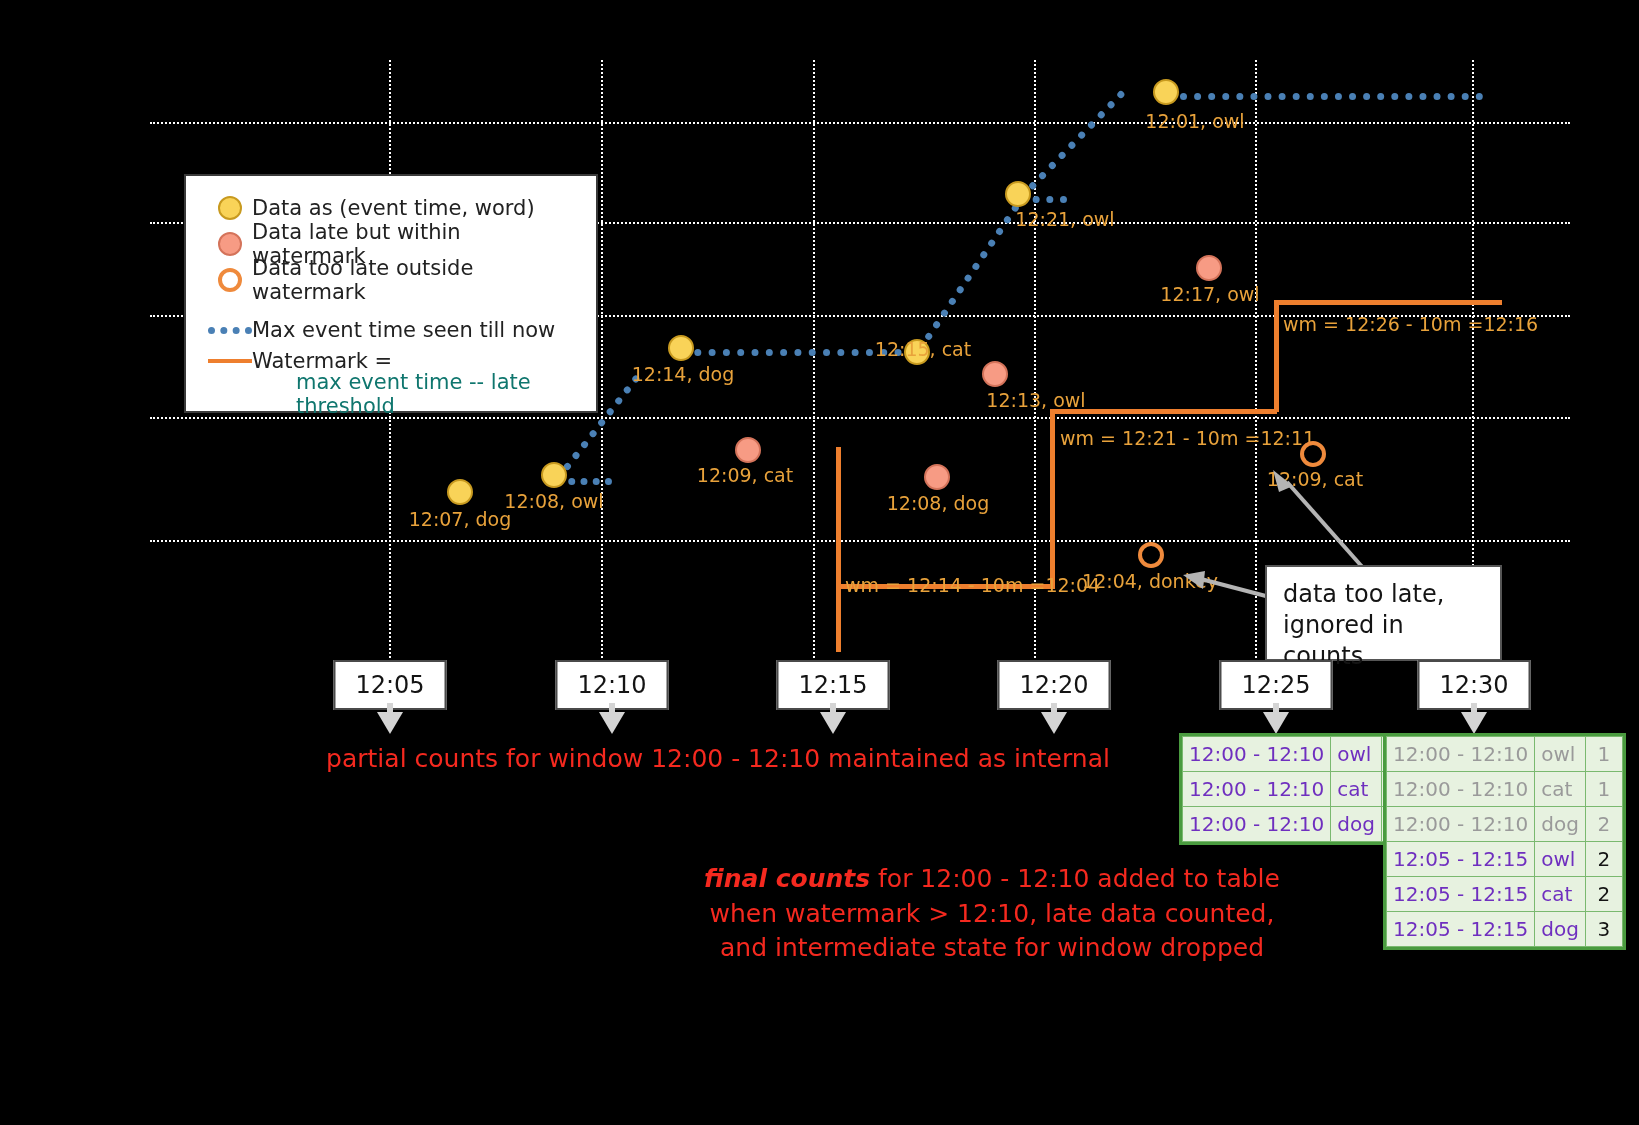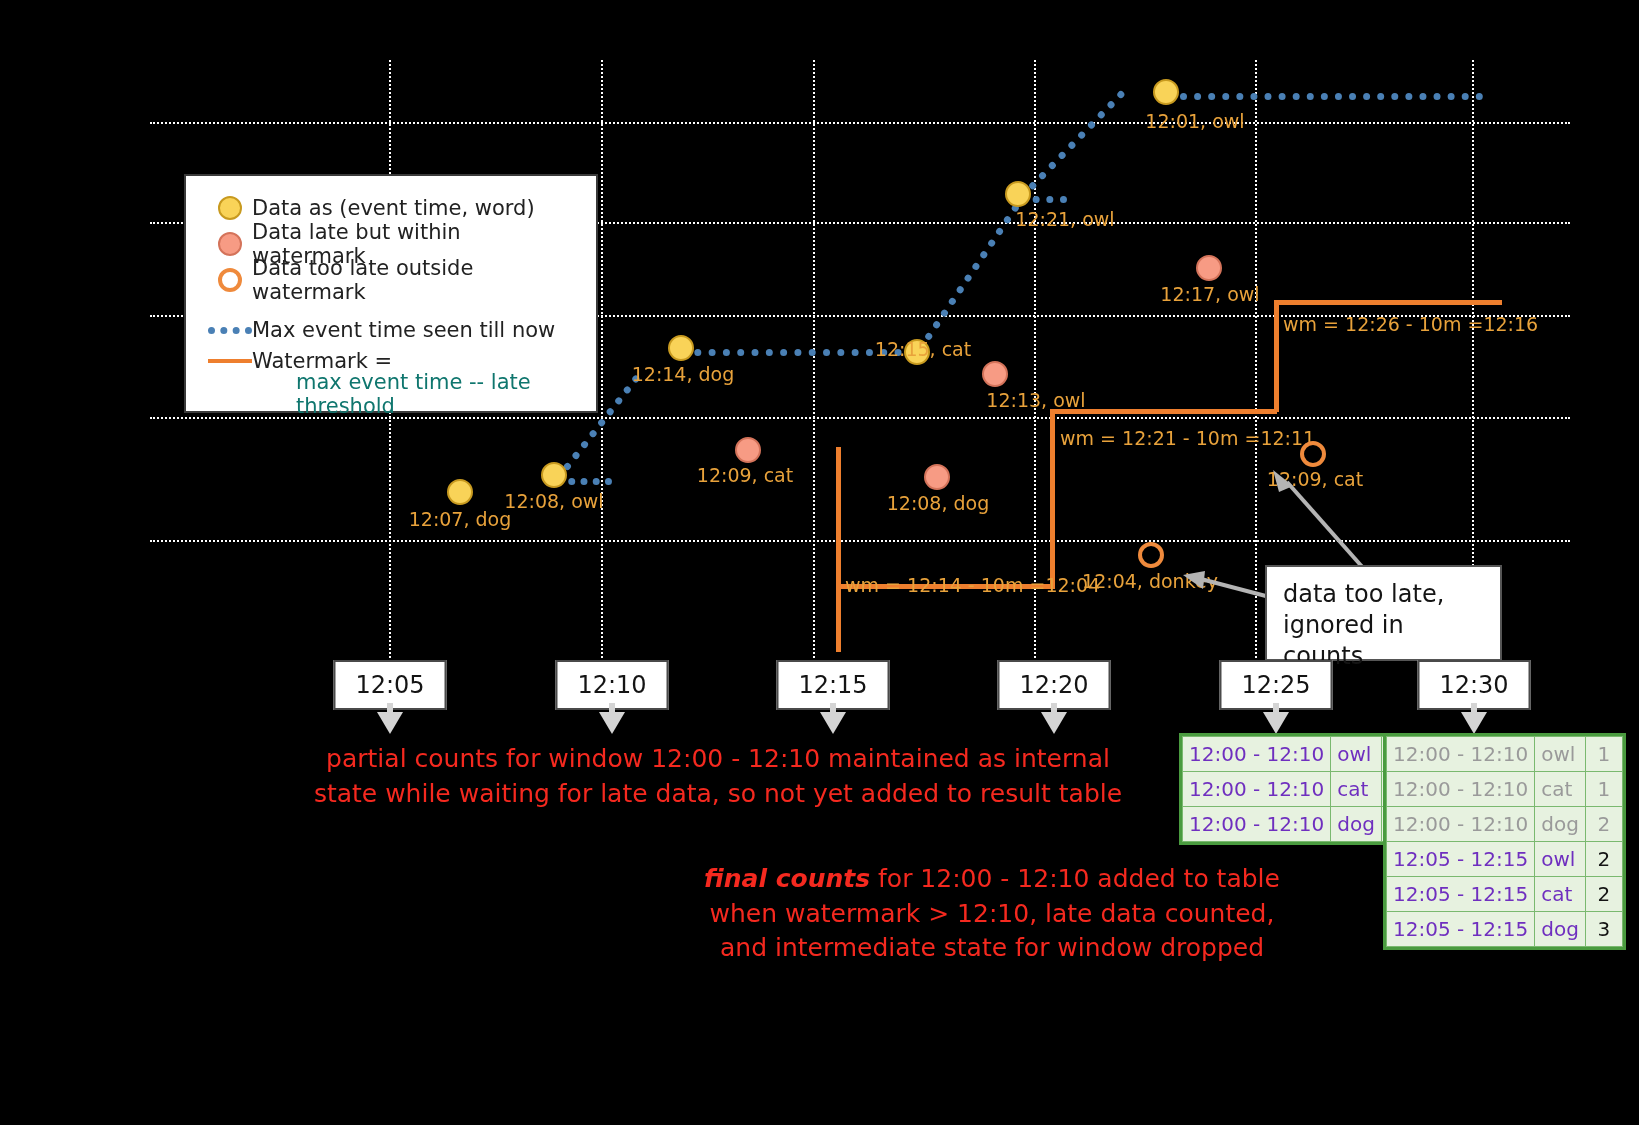--- a/index.html
+++ b/index.html
@@ -329,21 +329,20 @@
   <div class="downarrow" style="left:833px; top:712px;"></div>
   <div class="downstem" style="left:1054px; top:703px; height:14px;"></div>
   <div class="downarrow" style="left:1054px; top:712px;"></div>
   <div class="downstem" style="left:1276px; top:703px; height:14px;"></div>
   <div class="downarrow" style="left:1276px; top:712px;"></div>
   <div class="downstem" style="left:1474px; top:703px; height:14px;"></div>
   <div class="downarrow" style="left:1474px; top:712px;"></div>
 
   <div class="redtext" style="left:718px; top:742px;">
     <div>partial counts for window 12:00 - 12:10 maintained as internal</div>
-    <div>state while waiting for late data, so not yet added  to result table</div>
   </div>
 
   <div class="redtext" style="left:992px; top:862px;">
     <div>
       <em>final counts</em><span> for 12:00 - 12:10 added to table</span>
     </div>
     <div>when watermark &gt; 12:10, late data counted,</div>
     <div>and intermediate state for window dropped</div>
   </div>
 

